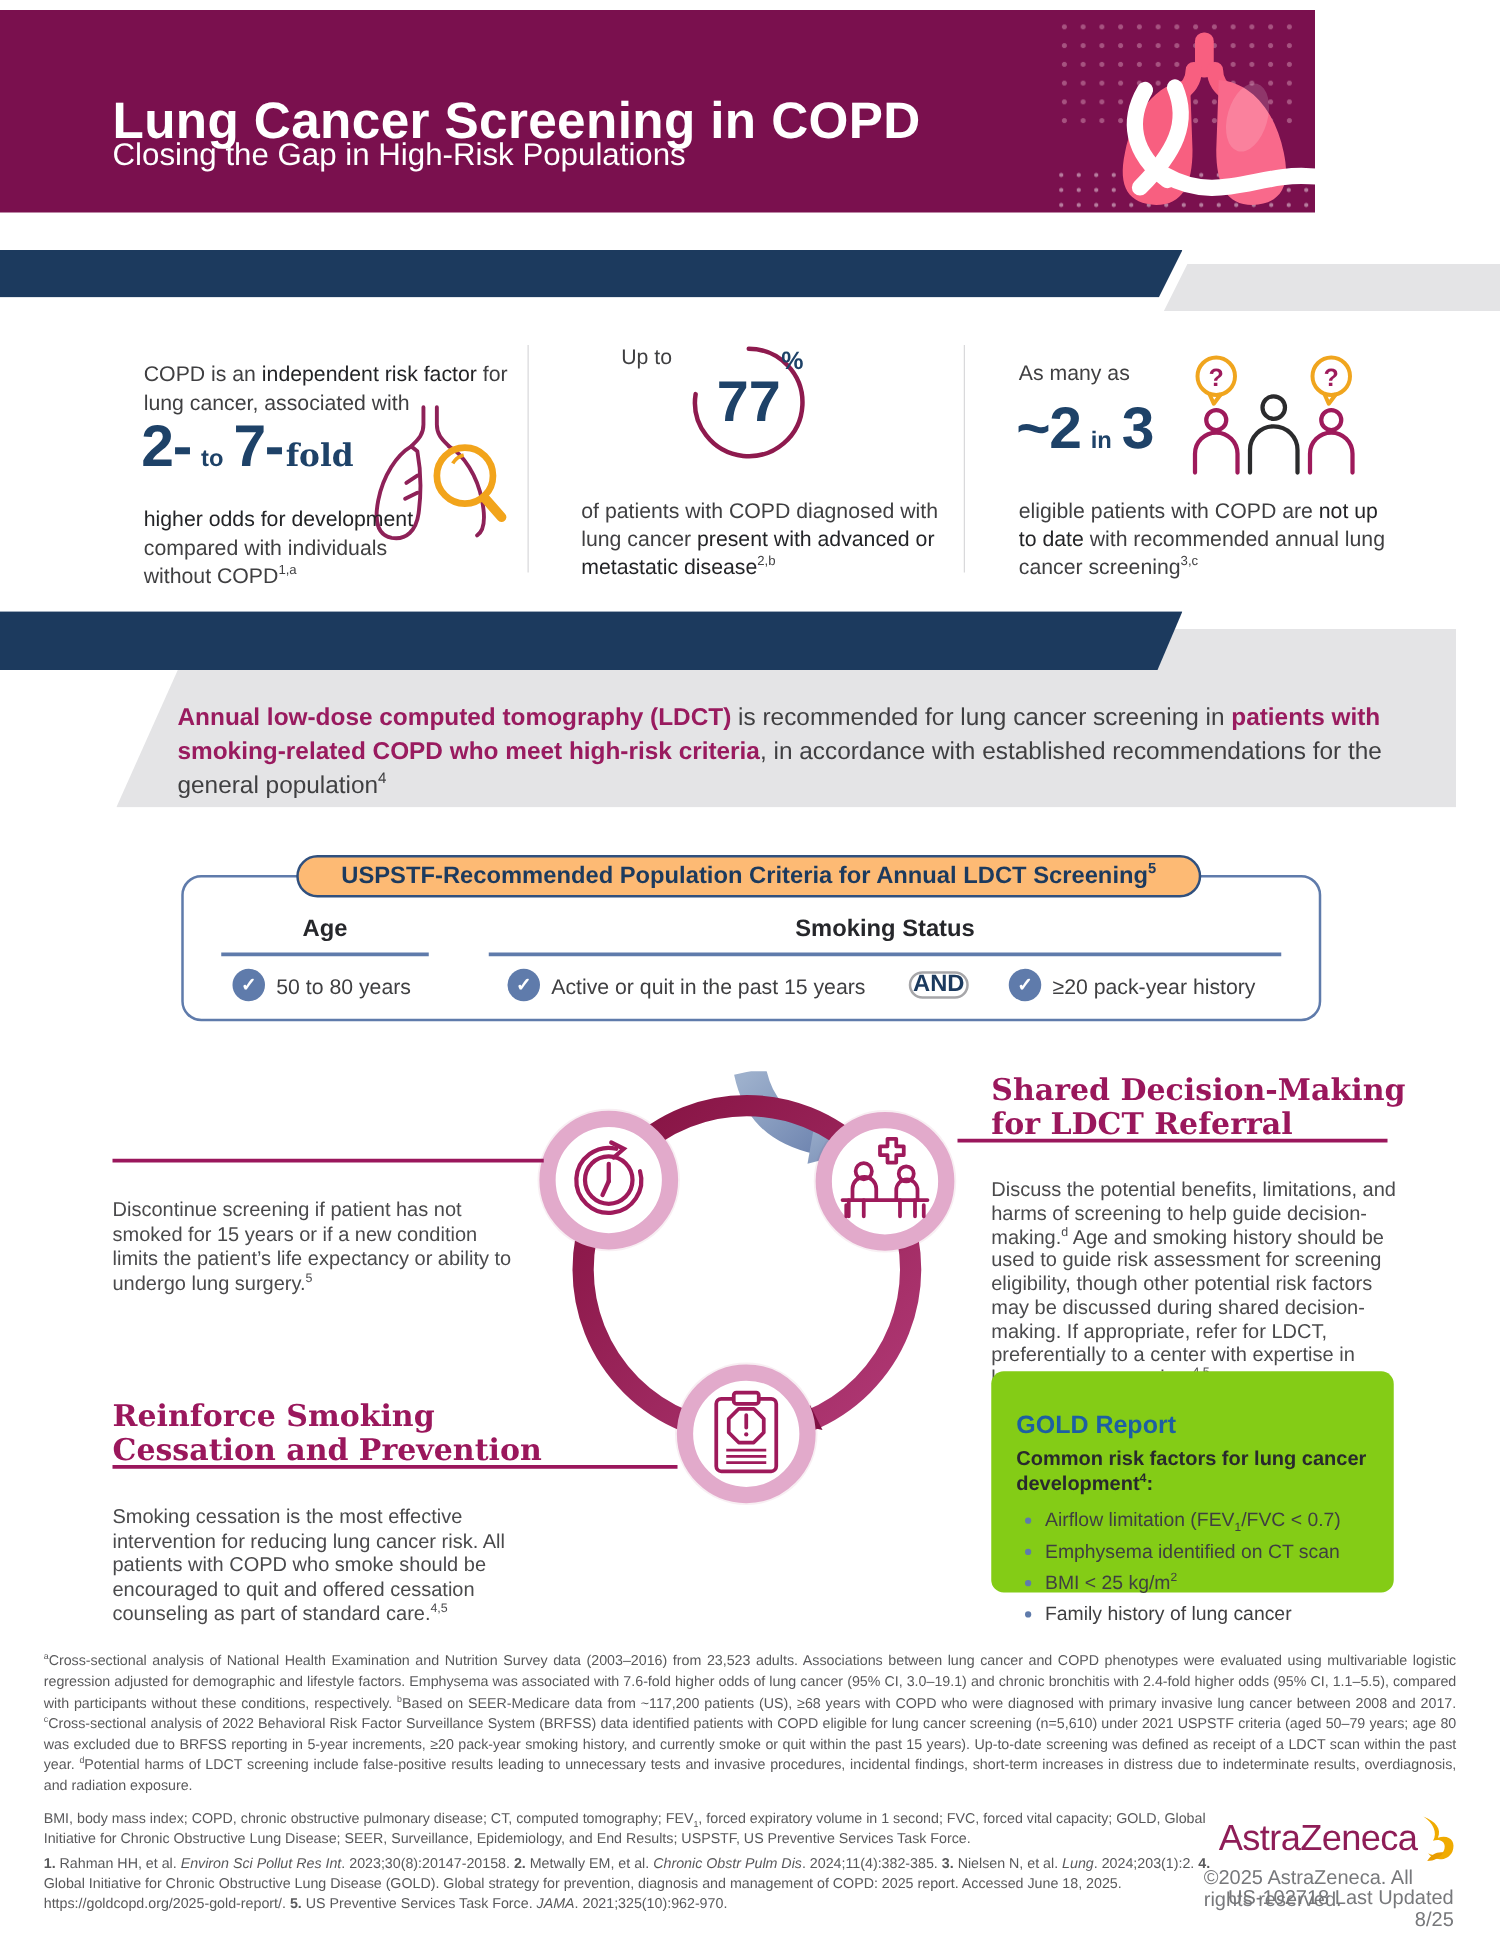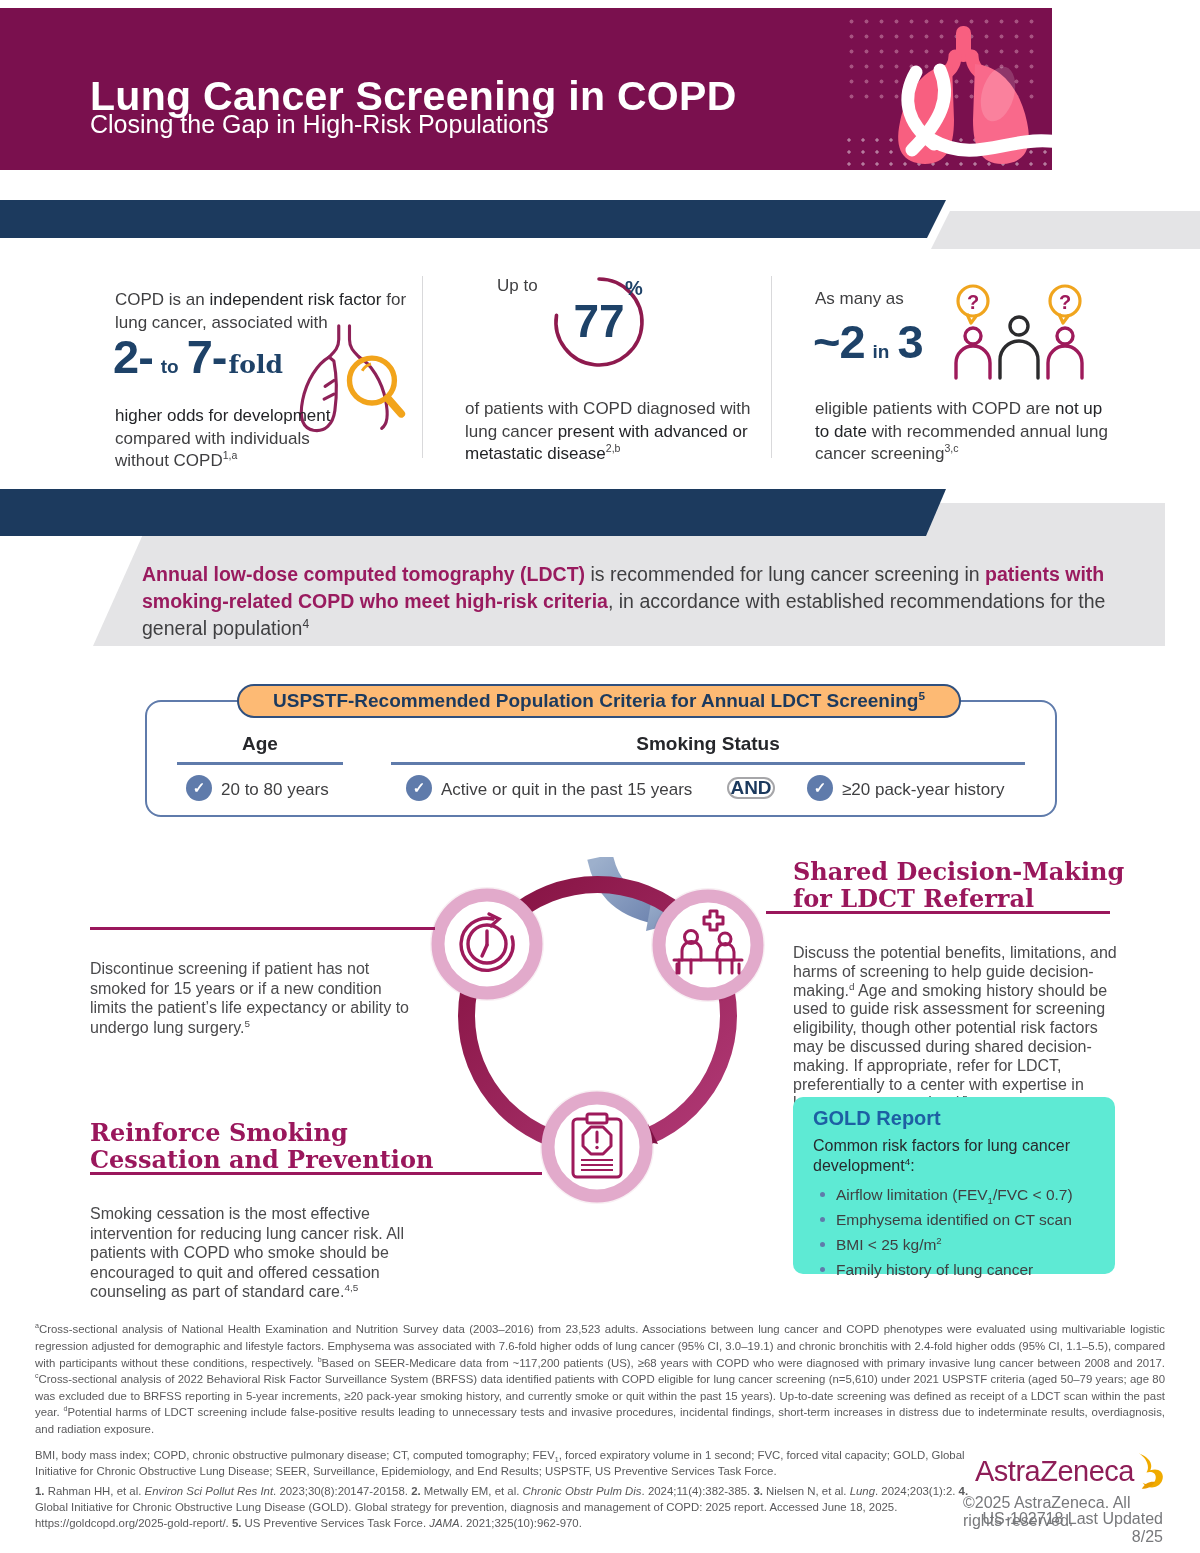--- a/index.html
+++ b/index.html
@@ -72,24 +72,24 @@
             font-size:19px;font-weight:bold;color:#1C3A5E;box-sizing:border-box}
 
   
   .arrow-blue{position:absolute;left:540px;top:857px;width:170px;height:80px}
   .cycle{position:absolute;left:380px;top:855px;width:440px;height:440px}
   .cy-title{position:absolute;font-family:"DejaVu Serif",serif;font-weight:bold;font-size:24px;line-height:27px;color:#9A175C}
   .cy-rule{position:absolute;height:2.5px;background:#9A175C}
   .cy-body{position:absolute;font-size:16px;line-height:19.5px;color:#4A4A4C}
 
   
-  .gbox{position:absolute;left:793px;top:1097px;width:322px;height:177px;background:#5eead4;border-radius:10px;
-        box-sizing:border-box;padding:10px 20px}
+  .gbox{position:absolute;left:793px;top:1097px;width:322px;height:177px;background:#84cc16;border-radius:10px;
+        box-sizing:border-box;padding:32px 20px}
   .gbox-title{font-size:20px;font-weight:bold;color:#1D5FA3}
-  .gbox-sub{margin-top:6px;font-size:16px;font-weight:normal;color:#28292D;line-height:20px}
+  .gbox-sub{margin-top:6px;font-size:16px;font-weight:bold;color:#28292D;line-height:20px}
   .gbox-ul{margin:10px 0 0;padding:0;list-style:none}
   .gbox-ul li{position:relative;padding-left:23px;font-size:15.5px;color:#3F3F41;margin-bottom:7px}
   .gbox-ul li::before{content:"";position:absolute;left:7px;top:6px;width:5px;height:5px;border-radius:50%;background:#5F7BAB}
 
   
   .fn{position:absolute;left:35px;top:1310px;width:1130px;font-size:11.4px;line-height:16.6px;color:#59595B;text-align:justify}
   .abbr{position:absolute;left:35px;top:1436px;width:935px;font-size:11.4px;line-height:16px;color:#59595B}
   .refs{position:absolute;left:35px;top:1472px;width:935px;font-size:11.4px;line-height:16px;color:#59595B}
   .seg-b{font-weight:bold}
   .seg-i{font-style:italic}
@@ -201,21 +201,21 @@
 
   <div class="usp-box"></div>
   <div class="usp-pill">
     <span><span>USPSTF-Recommended Population Criteria for Annual LDCT Screening</span><sup>5</sup></span>
   </div>
   <div class="usp-h" style="left:177px;width:166px">Age</div>
   <div class="usp-h" style="left:391px;width:634px">Smoking Status</div>
   <div class="usp-rule" style="left:177px;width:166px"></div>
   <div class="usp-rule" style="left:391px;width:634px"></div>
   <div class="check" style="left:186px">✓</div>
-  <div class="usp-item" style="left:221px">20 to 80 years</div>
+  <div class="usp-item" style="left:221px">50 to 80 years</div>
   <div class="check" style="left:406px">✓</div>
   <div class="usp-item" style="left:441px">Active or quit in the past 15 years</div>
   <div class="and-pill">AND</div>
   <div class="check" style="left:807px">✓</div>
   <div class="usp-item" style="left:842px">≥20 pack-year history</div>
 
   <svg class="arrow-blue" viewBox="0 0 170 80" aria-hidden="true">
     <defs>
       <linearGradient id="bg1" x1="0" y1="0" x2="1" y2="1">
         <stop offset="0" stop-color="#9DB0CC"></stop>

